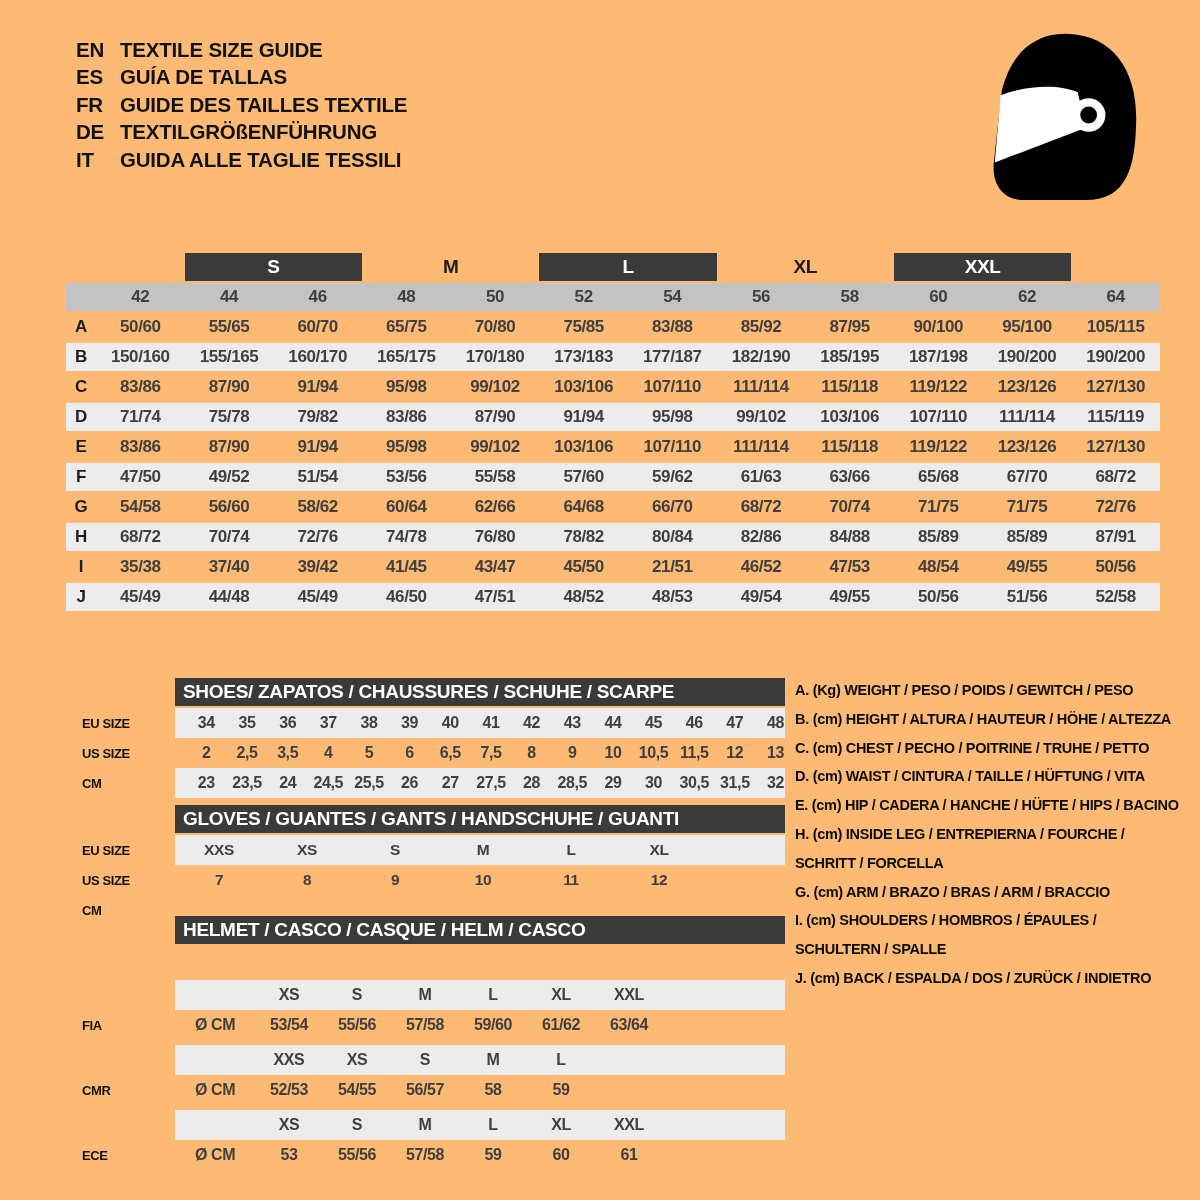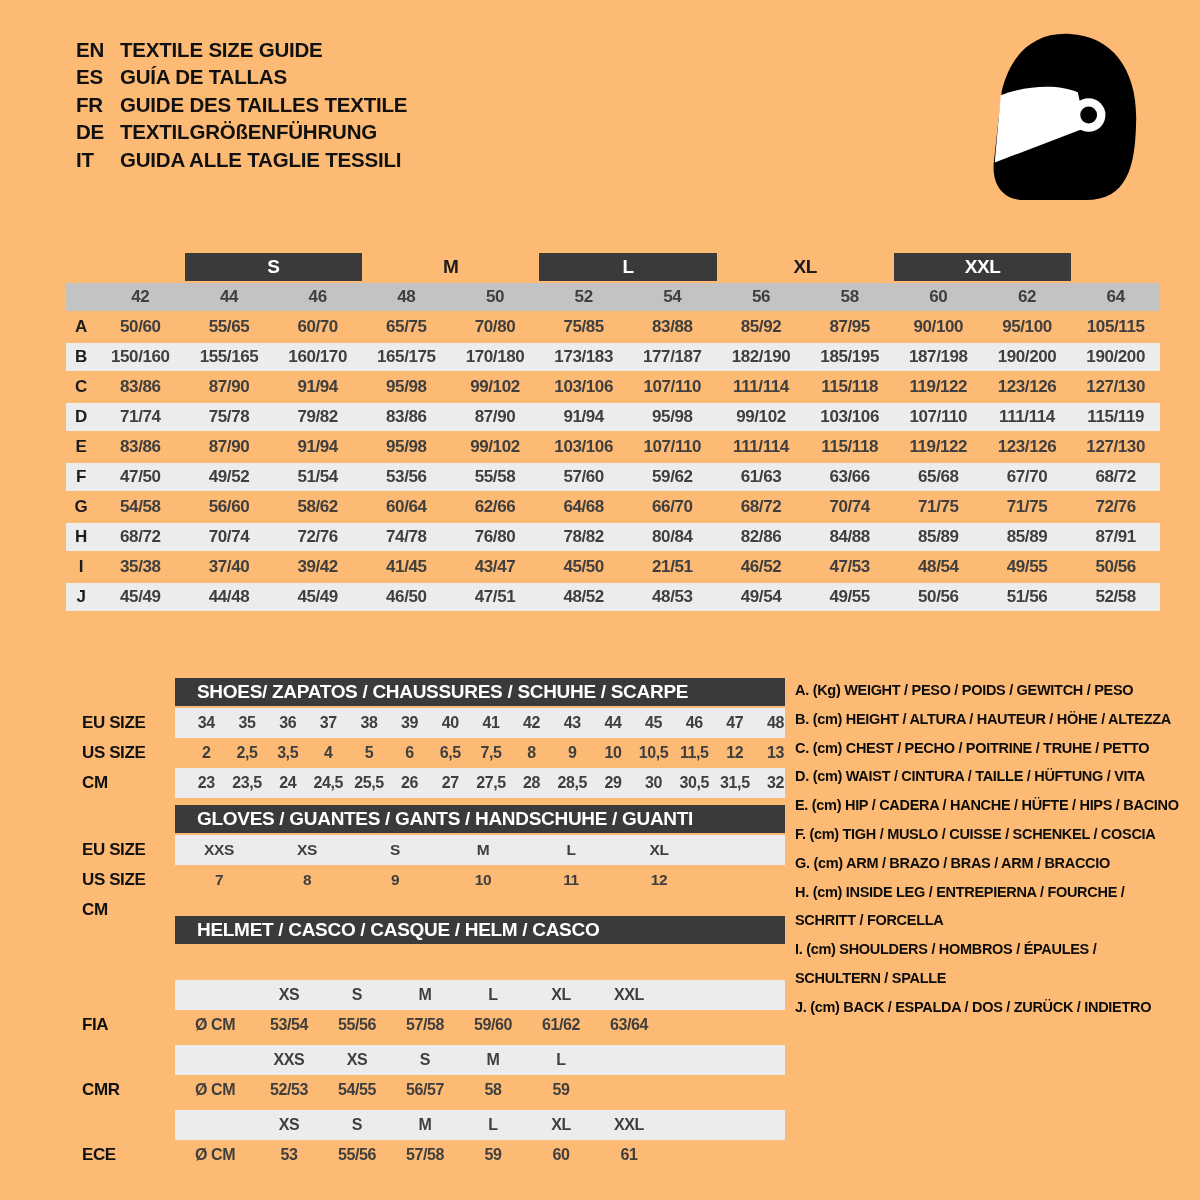--- a/index.html
+++ b/index.html
@@ -27,33 +27,33 @@
   .cell.group { font-size:19px; color:#1c1c1c; }
   .cell.group.dark { background:var(--dark-bar,#3a3a3a); color:#fff; }
   .cell.num { background:var(--column-header-row,#c3c3c3); color:#3f3f3f; }
   .cell.letter { color:#1c1c1c; }
   .cell.val { color:var(--table-text,#3f3f3f); }
   .cell.stripe { background:var(--row-stripe,#ececec); }
 
   
   .bar {
     position:absolute; left:175px; width:610px; height:28px; background:var(--dark-bar,#3a3a3a);
-    color:#fff; font-size:19px; letter-spacing:-0.3px; display:flex; align-items:center; padding-left:22px;
+    color:#fff; font-size:19px; letter-spacing:-0.3px; display:flex; align-items:center; padding-left:8px;
   }
   #shoes-bar { top:678px; }
   #gloves-bar { top:805px; }
   #helmet-bar { top:916px; }
 
   
   .rows { position:absolute; left:60px; width:725px; }
   #shoes-rows { top:708px; }
   #gloves-rows { top:835px; }
   #helmet-rows { top:980px; }
   .lr { display:flex; height:30px; }
-  .side-label { width:115px; padding-left:22px; display:flex; align-items:center; font-size:17px; color:#111; letter-spacing:-0.4px; }
+  .side-label { width:115px; padding-left:22px; display:flex; align-items:center; font-size:13px; color:#111; letter-spacing:-0.4px; }
   .row-body { width:610px; display:flex; }
   .row-body.stripe { background:var(--row-stripe,#ececec); }
   .bcell { display:flex; align-items:center; justify-content:center; color:var(--table-text,#3f3f3f); font-size:16px; letter-spacing:-0.4px; }
   .bcell.shoe { width:40.66px;padding-left:22px; }
   .bcell.glove { width:88px; font-size:15.5px; }
   .bcell.hfirst { width:80px; }
   .bcell.hcell { width:68px; }
   .hgroup { margin-bottom:5px; }
 
   
@@ -422,20 +422,19 @@
         </div>
       </div>
     </div>
 
   <div class="legend" id="legend">
       <div class="legend-item">A. (Kg) WEIGHT / PESO / POIDS / GEWITCH / PESO</div>
       <div class="legend-item">B. (cm) HEIGHT / ALTURA / HAUTEUR / HÖHE / ALTEZZA</div>
       <div class="legend-item">C. (cm) CHEST / PECHO / POITRINE / TRUHE / PETTO</div>
       <div class="legend-item">D. (cm) WAIST / CINTURA / TAILLE / HÜFTUNG / VITA</div>
       <div class="legend-item">E. (cm) HIP / CADERA / HANCHE / HÜFTE / HIPS / BACINO</div>
-      <div class="legend-item">F. (cm) TIGH / MUSLO / CUISSE / SCHENKEL / COSCIA</div>
+      <div class="legend-item">H. (cm) INSIDE LEG / ENTREPIERNA / FOURCHE / SCHRITT / FORCELLA</div>
       <div class="legend-item">G. (cm) ARM / BRAZO / BRAS / ARM / BRACCIO</div>
-      <div class="legend-item">H. (cm) INSIDE LEG / ENTREPIERNA / FOURCHE / SCHRITT / FORCELLA</div>
       <div class="legend-item">I. (cm) SHOULDERS / HOMBROS / ÉPAULES / SCHULTERN / SPALLE</div>
       <div class="legend-item">J. (cm) BACK / ESPALDA / DOS / ZURÜCK / INDIETRO</div>
     </div>
 
 </div>
 
 </body></html>

